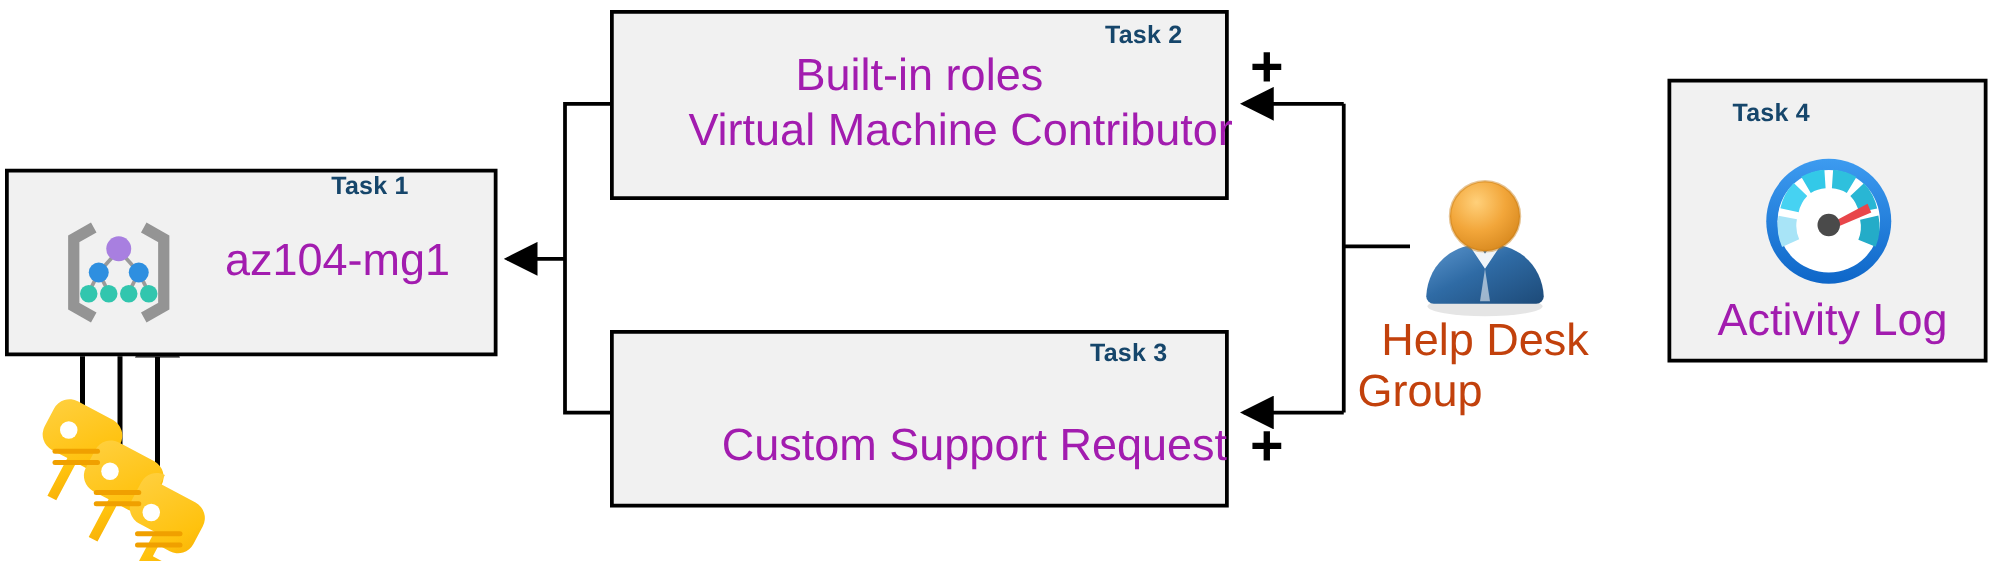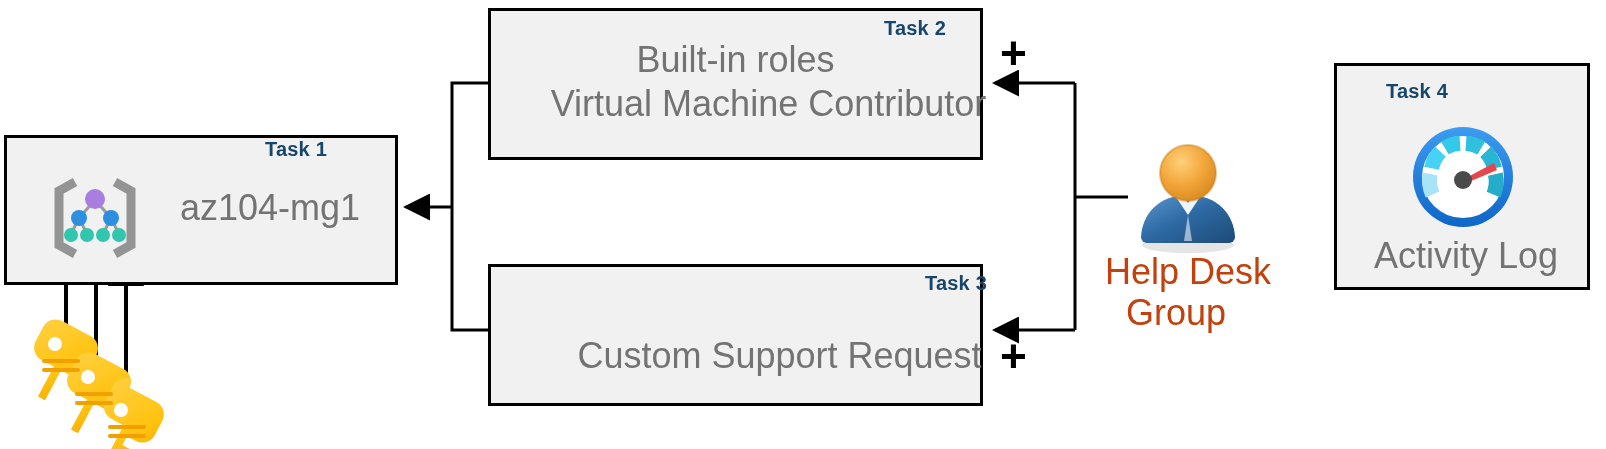--- a/index.html
+++ b/index.html
@@ -26,21 +26,21 @@
   .task-label {
     position: absolute;
     color: #16466b;
     font-weight: bold;
     font-size: 20px;
     letter-spacing: 0.2px;
     white-space: nowrap;
   }
   .box-text {
     position: absolute;
-    color: #737373;
+    color: #a21caf;
     font-size: 36px;
     line-height: 1.12;
     text-align: center;
     white-space: nowrap;
     font-weight: 400;
   }
   .svg-layer {
     position: absolute;
     left: 0;
     top: 0;
@@ -170,34 +170,34 @@
     </g>
   </svg>
 
   <div class="box" style="left:488px; top:8px; width:495px; height:152px;"></div>
   <div class="task-label" style="left:884px; top:17px;">Task 2</div>
   <div class="box-text" style="left:488px; top:40px; width:495px;">Built-in roles</div>
   <div class="box-text" style="left:488px; top:84px; width:561px;">Virtual Machine Contributor</div>
   <div class="plus" style="left:1000px; top:30px;">+</div>
 
   <div class="box" style="left:488px; top:264px; width:495px; height:142px;"></div>
-  <div class="task-label" style="left:925px; top:272px;">Task 3</div>
+  <div class="task-label" style="left:872px; top:272px;">Task 3</div>
   <div class="box-text" style="left:488px; top:336px; width:583px;">Custom Support Request</div>
   <div class="plus" style="left:1000px; top:333px;">+</div>
 
   <svg class="icon-abs" style="left:1128px; top:137px; width:120px; height:120px;" viewBox="0 0 120 120">
     <ellipse cx="60" cy="108" rx="46" ry="8" fill="#000000" opacity="0.10"></ellipse>
     <path d="M60,58 C30,58 14,78 13,100 a6,6 0 0 0 6,6 h82 a6,6 0 0 0 6,-6 C106,78 90,58 60,58 z" fill="url(#bodyGrad)"></path>
     <path d="M48,60 L60,78 L72,60 L66,57 L60,66 L54,57 z" fill="#ffffff" opacity="0.92"></path>
     <path d="M60,78 L56,104 h8 z" fill="#ffffff" opacity="0.55"></path>
     <circle cx="60" cy="36" r="28" fill="url(#headGrad)"></circle>
     <circle cx="60" cy="36" r="28" fill="none" stroke="#c87d14" stroke-width="2" opacity="0.45"></circle>
   </svg>
   <div class="caption" style="left:1088px; top:252px; width:200px;">Help Desk</div>
-  <div class="caption" style="left:1076px; top:293px; width:200px;">Group</div>
+  <div class="caption" style="left:1036px; top:293px; width:200px;">Group</div>
 
   <div class="box" style="left:1334px; top:63px; width:256px; height:227px;"></div>
   <div class="task-label" style="left:1386px; top:80px; width:152px; ">Task 4</div>
 
   <svg class="icon-abs" style="left:1408px; top:122px; width:110px; height:110px;" viewBox="0 0 110 110">
     <circle cx="55" cy="55" r="50" fill="url(#ringGrad)"></circle>
     <circle cx="55" cy="55" r="41" fill="#ffffff"></circle>
     <g stroke-width="15" fill="none" stroke-linecap="butt">
       <path d="M 24.5 72.5 A 34 34 0 0 1 22.2 52.0" stroke="#a8e4f7"></path>
       <path d="M 23.6 46.2 A 34 34 0 0 1 32.4 29.6" stroke="#46d2f2"></path>

